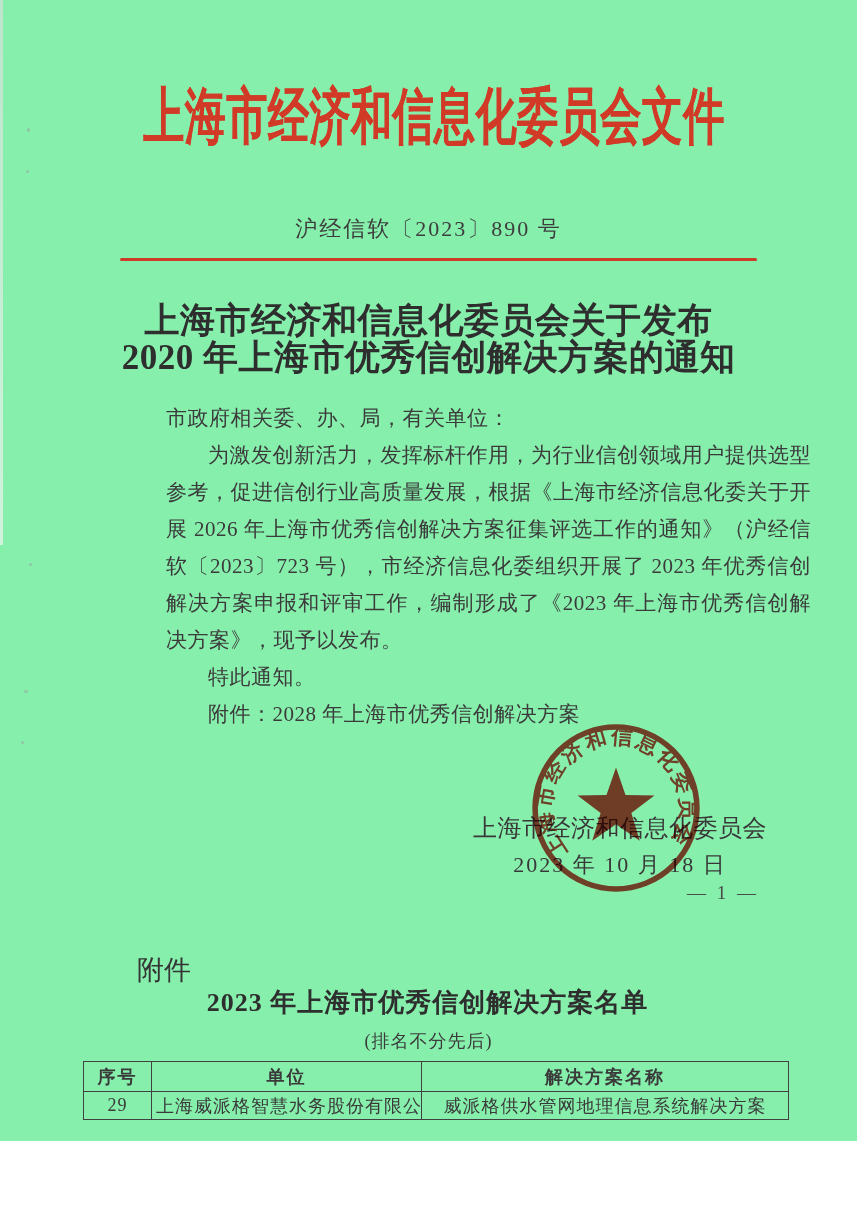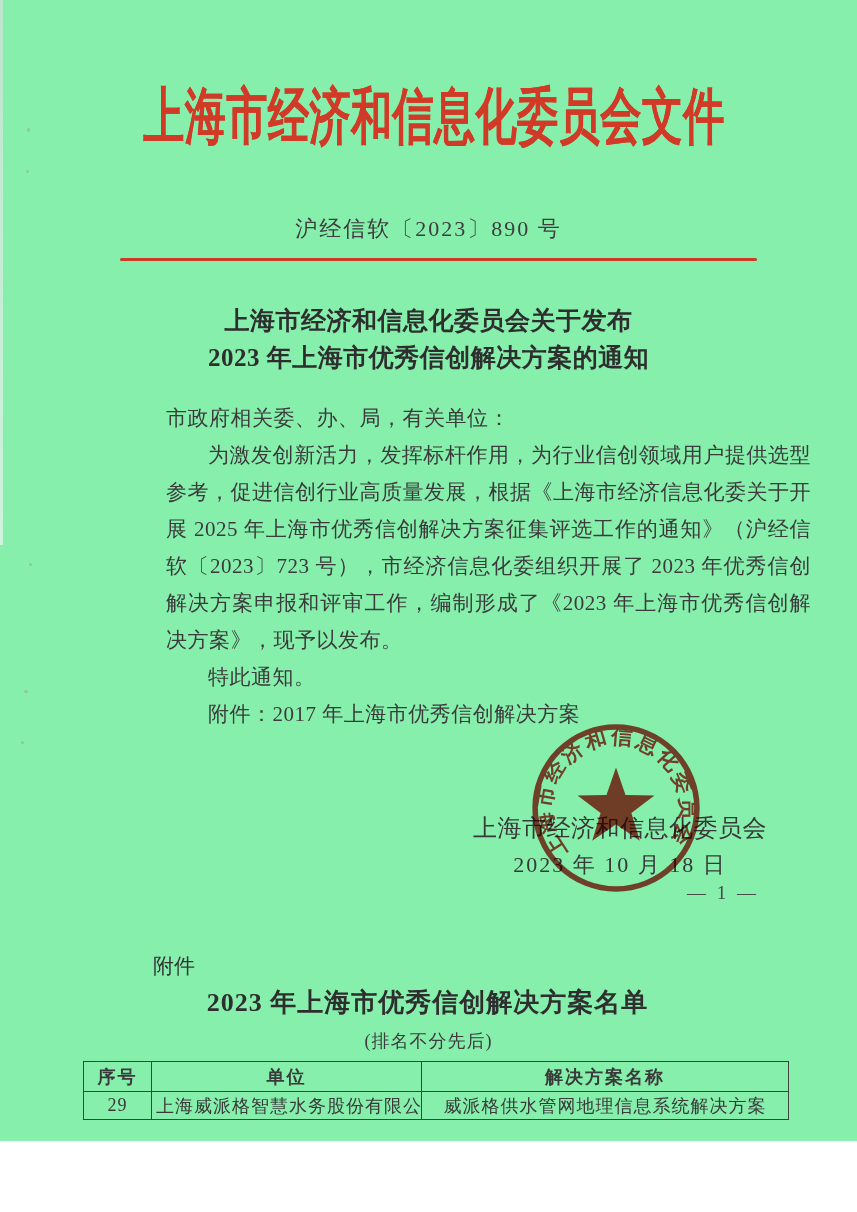--- a/index.html
+++ b/index.html
@@ -46,21 +46,21 @@
     top: 258px; left: 120px;
     width: 637px; height: 3px;
     background: #cd3a27;
     border-radius: 2px;
   }
 
   .notice-title {
     position: absolute;
     top: 302px; left: 0; right: 0;
     text-align: center;
-    font-size: 25px;
+    font-size: 35px;
     font-weight: bold;
     line-height: 37px;
     color: #2e2e2e;
     letter-spacing: 0.5px;
   }
 
   .body-block {
     position: absolute;
     top: 400px; left: 118px;
     width: 645px;
@@ -108,22 +108,22 @@
     top: 882px; left: 648px;
     width: 150px;
     text-align: center;
     font-size: 19px;
     letter-spacing: 3px;
     color: #474747;
   }
 
   .att-label {
     position: absolute;
-    top: 952px; left: 153px;
-    font-size: 21px;
+    top: 952px; left: 137px;
+    font-size: 27px;
     color: #343434;
   }
   .att-title {
     position: absolute;
     top: 985px; left: 0; right: 2px;
     text-align: center;
     font-size: 26px;
     font-weight: bold;
     color: #2e2e2e;
     letter-spacing: 1px;
@@ -181,28 +181,28 @@
   <div class="org-title-wrap">
     <span class="org-title-text">上海市经济和信息化委员会文件</span>
   </div>
 
   <div class="doc-number">沪经信软〔2023〕890 号</div>
 
   <div class="red-rule"></div>
 
   <div class="notice-title">
     <div>上海市经济和信息化委员会关于发布</div>
-    <div>2023 年上海市优秀信创解决方案的通知</div>
+    <div>2020 年上海市优秀信创解决方案的通知</div>
   </div>
 
   <div class="body-block">
     <p>市政府相关委、办、局，有关单位：</p>
-    <p class="indent">为激发创新活力，发挥标杆作用，为行业信创领域用户提供选型参考，促进信创行业高质量发展，根据《上海市经济信息化委关于开展 2025 年上海市优秀信创解决方案征集评选工作的通知》（沪经信软〔2023〕723 号），市经济信息化委组织开展了 2023 年优秀信创解决方案申报和评审工作，编制形成了《2023 年上海市优秀信创解决方案》，现予以发布。</p>
+    <p class="indent">为激发创新活力，发挥标杆作用，为行业信创领域用户提供选型参考，促进信创行业高质量发展，根据《上海市经济信息化委关于开展 2026 年上海市优秀信创解决方案征集评选工作的通知》（沪经信软〔2023〕723 号），市经济信息化委组织开展了 2023 年优秀信创解决方案申报和评审工作，编制形成了《2023 年上海市优秀信创解决方案》，现予以发布。</p>
     <p class="indent">特此通知。</p>
-    <p class="indent attachment-note">附件：2017 年上海市优秀信创解决方案</p>
+    <p class="indent attachment-note">附件：2028 年上海市优秀信创解决方案</p>
   </div>
 
   <div class="signature-org">上海市经济和信息化委员会</div>
   <div class="signature-date">2023 年 10 月 18 日</div>
 
   <svg class="seal" viewBox="0 0 176 176" aria-hidden="true">
     <defs>
       <path id="sealArc" d="M 42,133 A 64,64 0 1 1 134,133" fill="none"></path>
     </defs>
     <circle cx="88" cy="88" r="80" fill="none" stroke="#d0342a" stroke-width="5.5"></circle>

